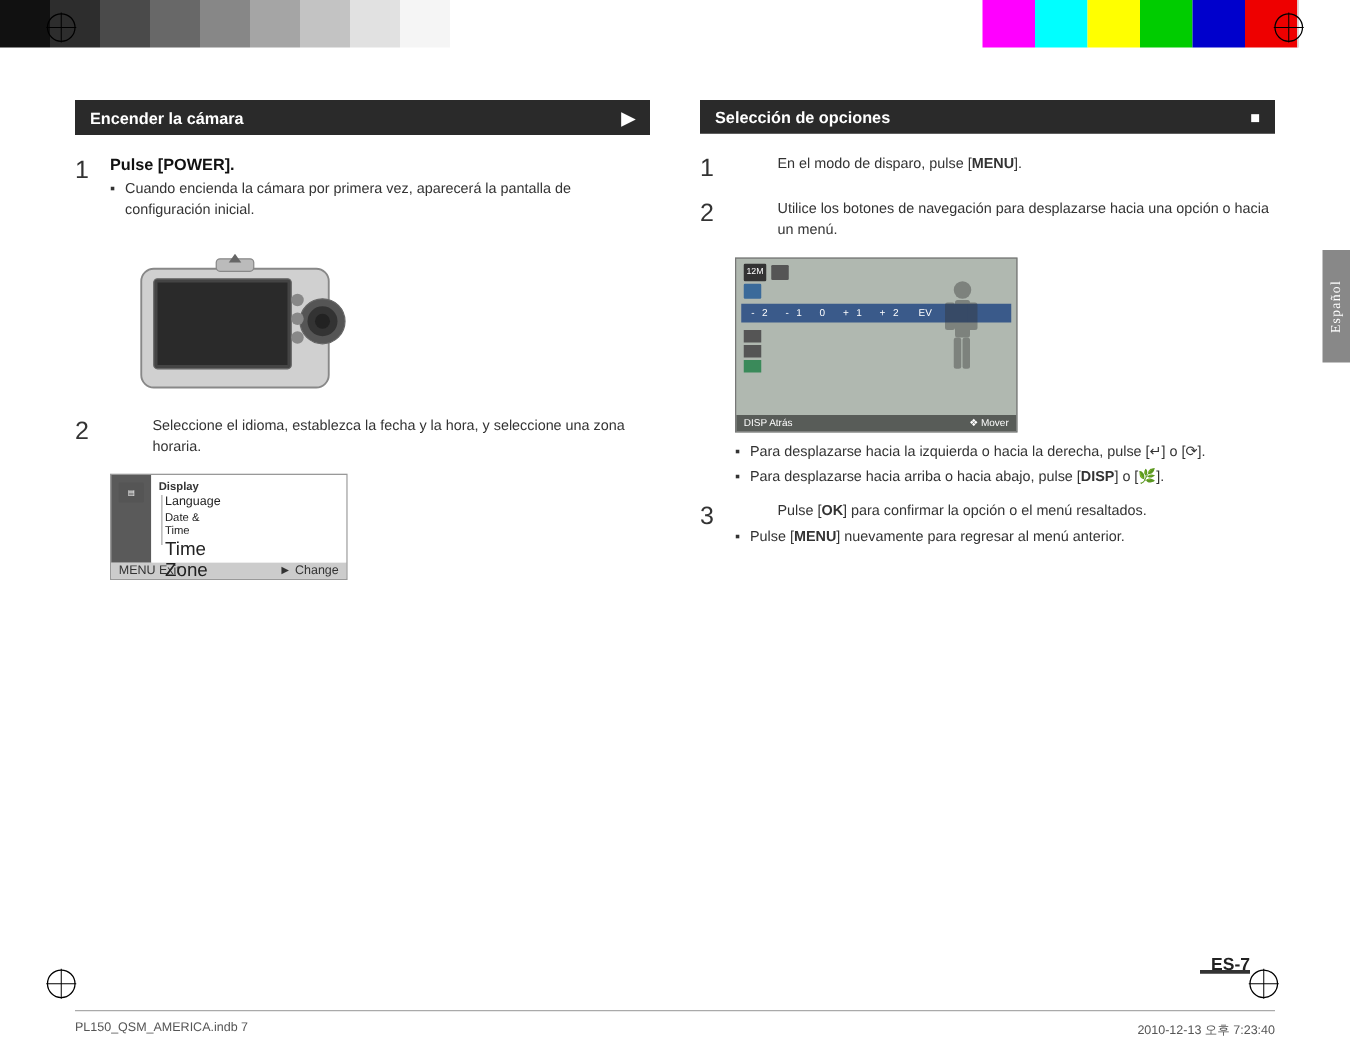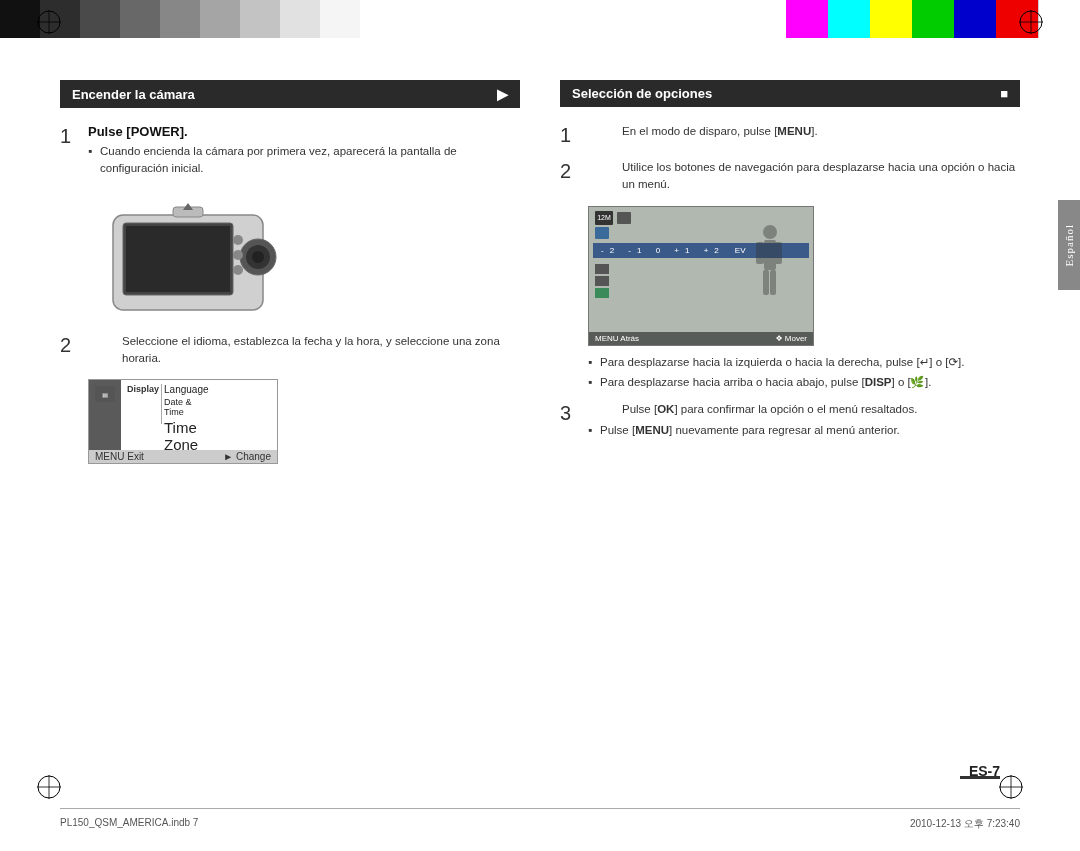--- a/index.html
+++ b/index.html
@@ -395,21 +395,21 @@
         <div class="step-content">
           <div class="step-body">Seleccione el idioma, establezca la fecha y la hora, y seleccione una zona horaria.</div>
         </div>
       </div>
 
       <div class="menu-screen" style="margin-left:28px;">
         <div class="menu-display-row">
           <div class="menu-left-icon">
             <div class="mini-icon" style="background:#555;font-size:6px;">▤</div>
           </div>
-          <div style="display:flex;align-items:flex-start;padding:4px 6px;background:white;flex:1;">
+          <div style="display:flex;flex-direction:column;align-items:flex-start;padding:4px 6px;background:white;flex:1;">
             <div style="font-size:9px;color:#333;font-weight:bold;margin-bottom:2px;">Display</div>
             <div style="width:1px;background:#aaa;height:40px;margin-left:2px;position:relative;">
               <div style="position:absolute;left:3px;top:0;display:flex;flex-direction:column;gap:2px;">
                 <div style="font-size:10px;color:#222;">Language</div>
                 <div style="font-size:9px;color:#222;">Date &amp; Time</div>
                 <div style="font-size:15px;color:#222;">Time Zone</div>
               </div>
             </div>
           </div>
         </div>
@@ -470,21 +470,21 @@
             <circle cx="22" cy="10" r="7" fill="#333"></circle>
             <rect x="16" y="18" width="12" height="30" rx="2" fill="#333"></rect>
             <rect x="8" y="20" width="8" height="22" rx="2" fill="#333"></rect>
             <rect x="26" y="20" width="8" height="22" rx="2" fill="#333"></rect>
             <rect x="15" y="48" width="6" height="25" rx="2" fill="#333"></rect>
             <rect x="22" y="48" width="6" height="25" rx="2" fill="#333"></rect>
           </svg>
         </div>
 
         <div class="cam-footer">
-          <span>MENU Atrás</span>
+          <span>DISP Atrás</span>
           <span>❖ Mover</span>
         </div>
       </div>
 
       <div style="margin-left:28px;margin-bottom:10px;">
         <div class="bullet-item">
           <span class="bullet-dot">▪</span>
           <span>Para desplazarse hacia la izquierda o hacia la derecha, pulse [↵] o [⟳].</span>
         </div>
         <div class="bullet-item">

